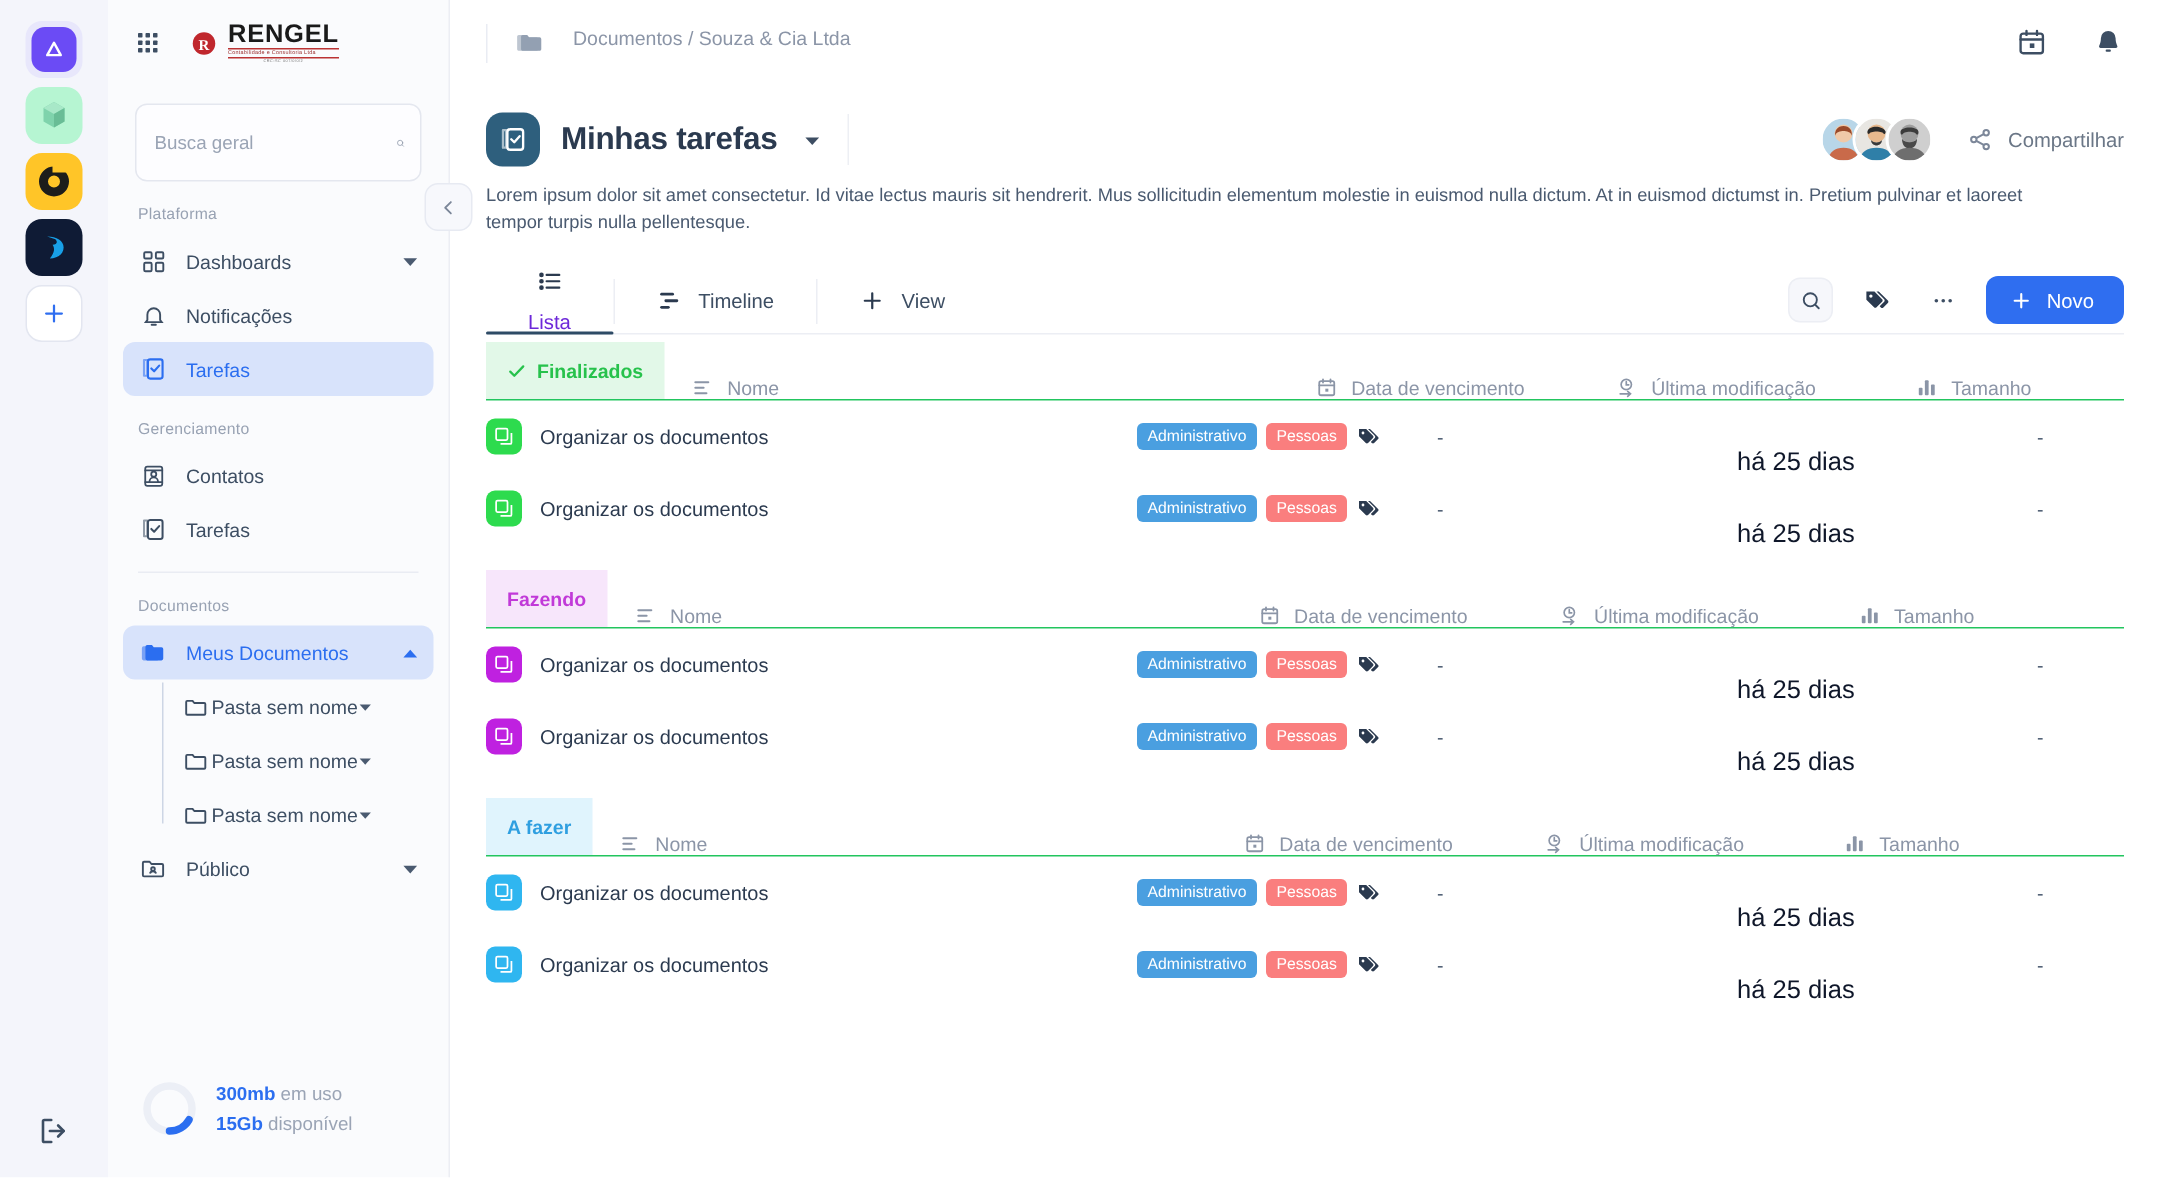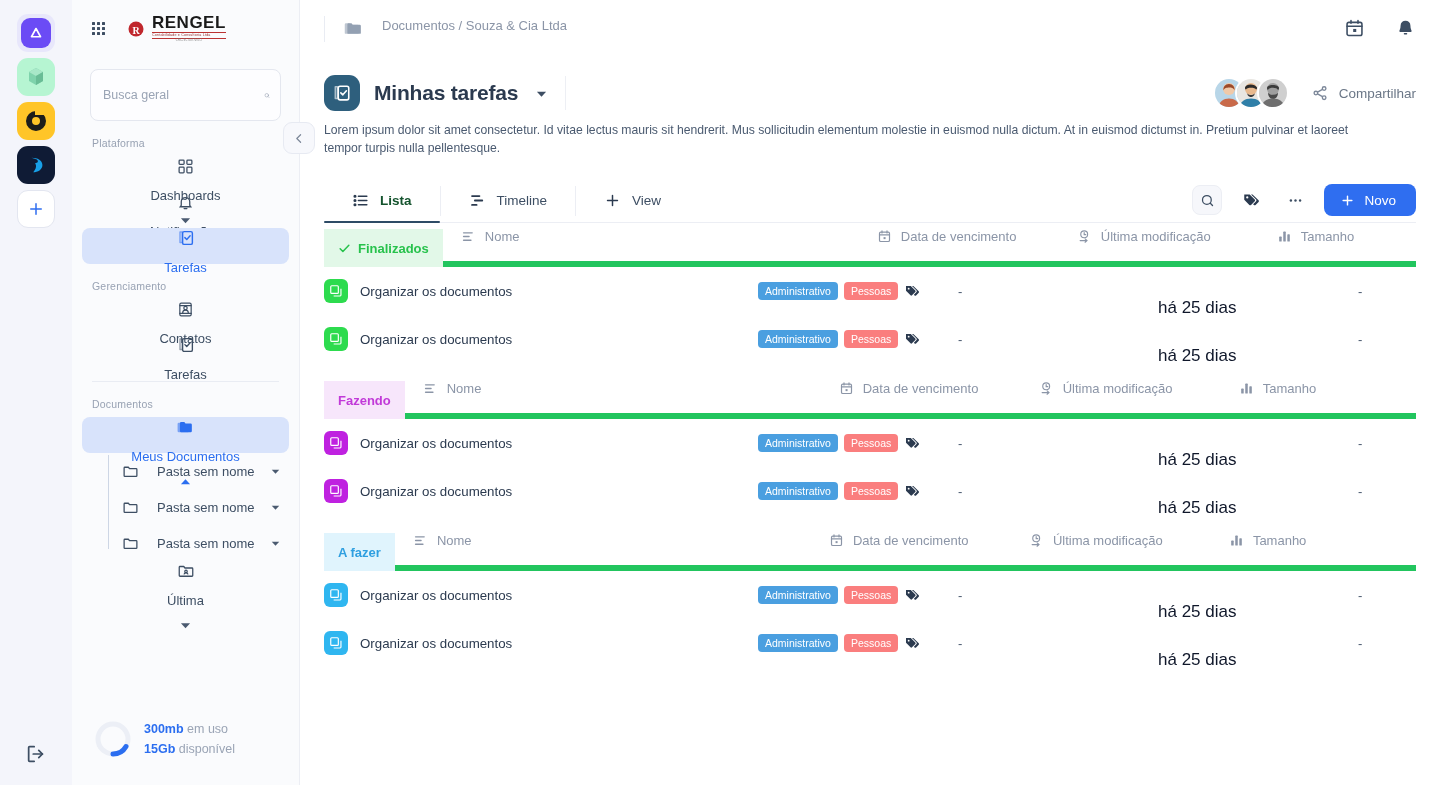--- a/index.html
+++ b/index.html
@@ -64,35 +64,35 @@
     border: none; outline: none; background: transparent;
     font-size: 12.5px; color: #7c8799; flex: 1;
     font-family: "Liberation Sans", sans-serif;
   }
   .search-box input::placeholder { color: #9aa4b5; }
 
   .sb-section { font-size: 10.5px; color: #98a2b3; padding: 16px 0 7px 20px; letter-spacing: .2px; }
   .nav-item {
     display: flex; align-items: center; height: 36px;
     margin: 0 10px; padding: 0 10px; border-radius: 8px;
-    gap: 12px; color: #3d4e63; font-size: 13px; cursor: pointer; flex-direction: column;
+    gap: 12px; color: #3d4e63; font-size: 13px; cursor: pointer;
   }
   .nav-item .lbl { flex: 1; }
   .nav-item.active { background: #d8e3fb; color: #2b6ef0; }
   .nav-item.active .lbl { color: #2b6ef0; }
   .nav-icon { width: 20px; height: 20px; display: flex; align-items: center; justify-content: center; flex: 0 0 20px; }
   .sb-divider { height: 1px; background: #e9ecf3; margin: 10px 20px 0 20px; }
 
   .sub-tree { position: relative; margin-left: 36px; padding-left: 0; }
   .sub-tree:before {
     content:""; position: absolute; left: 0; top: 2px; bottom: 12px;
     width: 1px; background: #cdd6e5;
   }
   .sub-item {
-    display: flex; align-items: center; height: 36px; gap: 18px;
+    display: flex; align-items: center; height: 36px; gap: 2px;
     padding-left: 14px; color: #3d4e63; font-size: 13px; cursor: pointer; text-align: right;
   }
   .caret-sm { margin-left: -2px; }
 
   .storage {
     margin-top: auto; padding: 0 0 26px 22px;
     display: flex; align-items: center; gap: 12px;
   }
   .ring { width: 38px; height: 38px; position: relative; flex: 0 0 38px; }
   .storage-text { font-size: 12.5px; line-height: 20px; color: #9aa4b5; }
@@ -141,21 +141,21 @@
 
   .tabs-row {
     display: flex; align-items: flex-end; margin: 22px 24px 0 24px;
     border-bottom: 1px solid #eceef4; height: 44px; position: relative;
   }
   .tab {
     display: flex; align-items: center; gap: 11px;
     height: 43px; padding: 0 28px; font-size: 13.5px; color: #3d4e63;
     cursor: pointer; position: relative;
   }
-  .tab.active { color: #14532d; font-weight: 700; }
+  .tab.active { color: #6d28d9; font-weight: 400; flex-direction: column; }
   .tab.active:after {
     content: ""; position: absolute; left: 0; right: 0; bottom: -1px;
     height: 2.5px; background: #2e4b66; border-radius: 2px;
   }
   .tab-sep { width: 1px; height: 30px; background: #eceef4; align-self: center; }
   .tabs-right { margin-left: auto; display: flex; align-items: center; gap: 14px; padding-bottom: 6px; }
   .icon-btn {
     width: 30px; height: 30px; border-radius: 8px;
     display: flex; align-items: center; justify-content: center;
     cursor: pointer;
@@ -164,22 +164,22 @@
   .btn-new {
     background: #2f6ef0; color: #fff; border-radius: 8px;
     height: 32px; padding: 0 20px 0 16px; display: flex;
     align-items: center; gap: 9px; font-size: 13.5px; cursor: pointer;
     border: none; font-family: "Liberation Sans", sans-serif;
   }
 
   
   .table { margin: 0 24px; padding-top: 6px; }
   .grp-head {
-    display: flex; align-items: flex-start; height: 38px;
-    border-bottom: 6px solid #22c55e;
+    display: flex; align-items: flex-end; height: 38px;
+    border-bottom: 1px solid #22c55e;
   }
   .grp-badge {
     display: flex; align-items: center; gap: 7px;
     height: 38px; padding: 0 14px; font-size: 13px; font-weight: 700;
     flex: 0 0 auto;
   }
   .grp-badge.green { background: #e2f8e8; color: #27c24c; }
   .grp-badge.purple { background: #f7e6fb; color: #c13ad8; }
   .grp-badge.blue { background: #e0f4fd; color: #2f9fe0; }
   .col-h {
@@ -419,21 +419,21 @@
       </div>
     </div>
     <div class="nav-item">
       <span class="nav-icon">
         <svg width="18" height="18" viewBox="0 0 24 24" fill="none" stroke="#3d4e63" stroke-width="1.7" stroke-linejoin="round">
           <path d="M3 7a1 1 0 0 1 1-1h5l1.6 2H20a1 1 0 0 1 1 1v9a1 1 0 0 1-1 1H4a1 1 0 0 1-1-1z"></path>
           <circle cx="12" cy="12.5" r="1.6"></circle>
             <path d="M9.3 16.5a2.8 2.8 0 0 1 5.4 0"></path>
         </svg>
       </span>
-      <span class="lbl">Última</span>
+      <span class="lbl">Público</span>
       <span>
         <svg width="11" height="11" viewBox="0 0 12 12" fill="#4a5a70">
             <path d="M1 3.5h10L6 9z"></path>
           </svg>
       </span>
     </div>
 
     <div class="storage">
       <div class="ring">
         <svg width="38" height="38" viewBox="0 0 38 38">

